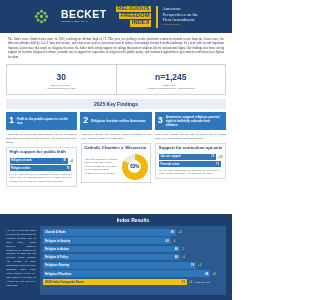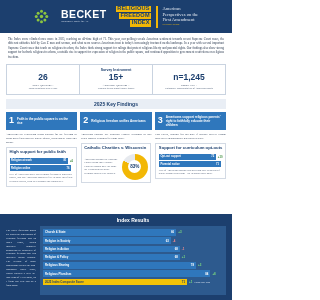--- a/index.html
+++ b/index.html
@@ -209,29 +209,23 @@
       <div class="s-line">First Amendment</div>
       <div class="s-ed">Seventh Edition</div>
     </div>
   </div>
 
   <div class="intro">The Index score climbed once more in 2025, reaching an all-time high of 71. This year, our polling reveals American sentiment towards recent Supreme Court cases, the different attitudes held by Gen Z men and women, and what news sources Americans trust in today's increasingly fractured media landscape. In a year with several important Supreme Court cases that touch on religious freedom, the Index finds strong support for rulings that protect religious liberty and parental rights. Our findings also show strong support for bedrock religious freedoms, a notable rise in support for expression of religion in the public square, and continued opposition to government restrictions on religious freedom.</div>
 
   <div class="survey">
     <div class="survey-cell">
       <div class="spacer-head"></div>
-      <div class="survey-num">26</div>
+      <div class="survey-num">30</div>
       <div class="survey-lbl">Index Questions –</div>
       <div class="survey-sub">Same questions every year</div>
-    </div>
-    <div class="survey-cell">
-      <div class="survey-head">Survey Instrument</div>
-      <div class="survey-num">15+</div>
-      <div class="survey-lbl">Additional Questions –</div>
-      <div class="survey-sub">Change to ask about timely topics</div>
     </div>
     <div class="survey-cell">
       <div class="spacer-head"></div>
       <div class="survey-num">n=1,245</div>
       <div class="survey-lbl">Sample Size –</div>
       <div class="survey-sub">Nationally representative of American adults</div>
     </div>
   </div>
 
   <div class="kf-title">2025 Key Findings</div>

